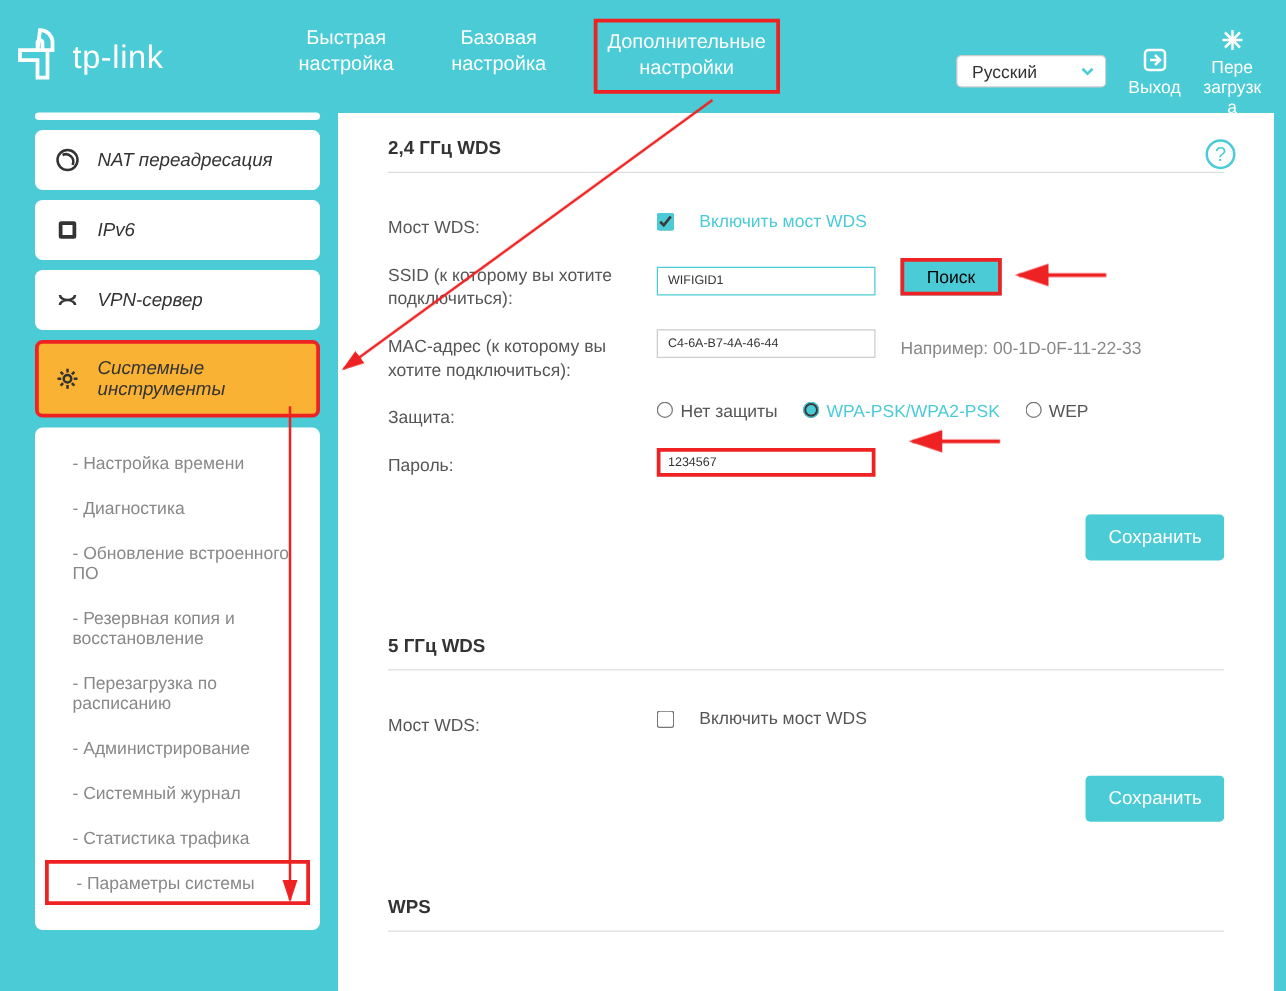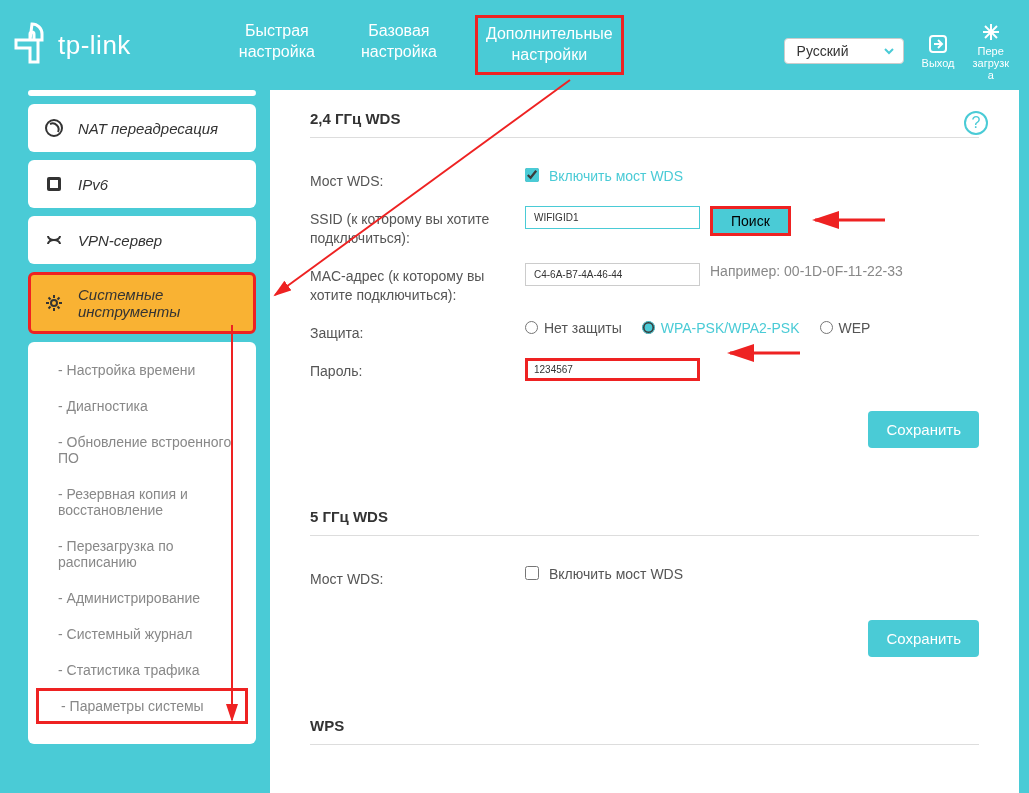--- a/index.html
+++ b/index.html
@@ -9,40 +9,40 @@
   .header { height: 90px; display: flex; align-items: center; padding: 0 20px 0 12px; position: relative; }
   .logo { display: flex; align-items: center; color: white; }
   .logo svg { width: 40px; height: 50px; }
   .logo-text { font-size: 26px; font-weight: 300; margin-left: 6px; letter-spacing: 0.5px; }
   .tabs { display: flex; margin-left: 100px; gap: 30px; }
   .tab { color: white; text-align: center; font-size: 16px; line-height: 1.3; padding: 6px 8px; cursor: pointer; }
   .tab.active { border: 3px solid #e22; }
   .header-right { position: absolute; right: 20px; top: 21px; display: flex; align-items: center; gap: 18px; }
   .lang-select { background: white; border: 1px solid #ccc; border-radius: 4px; padding: 4px 28px 4px 12px; font-size: 14px; color: #333; position: relative; width: 120px; }
   .lang-caret { position: absolute; right: 8px; top: 50%; transform: translateY(-50%); }
-  .hdr-btn { color: white; text-align: center; font-size: 11px; cursor: pointer; }
+  .hdr-btn { color: white; text-align: center; font-size: 14px; cursor: pointer; }
   .hdr-btn svg { display: block; margin: 0 auto 2px; }
   
   
   .sidebar { position: absolute; left: 28px; top: 90px; width: 228px; }
   .side-item { background: white; border-radius: 6px; margin-bottom: 8px; padding: 14px 16px; display: flex; align-items: center; gap: 14px; font-size: 15px; color: #333; cursor: pointer; font-style: italic; }
   .side-item.active { background: #f9b233; }
   .side-item.hl { border: 3px solid #e22; padding: 11px 13px; }
   .side-icon { width: 20px; height: 20px; flex-shrink: 0; }
   .sublist { background: white; border-radius: 6px; padding: 10px 0 20px; }
   .sub-item { padding: 10px 20px 10px 30px; font-size: 14px; color: #888; cursor: pointer; }
   .sub-item::before { content: "- "; }
   .sub-item.hl { border: 3px solid #e22; margin: 0 8px; padding: 7px 12px 7px 22px; }
   
   
   .main { position: absolute; left: 270px; right: 10px; top: 90px; bottom: 0; background: white; padding: 20px 40px; overflow-y: auto; }
   .section-title { font-size: 15px; font-weight: bold; color: #333; padding-bottom: 10px; border-bottom: 1px solid #ddd; margin-bottom: 30px; }
   .form-row { display: flex; align-items: flex-start; margin-bottom: 14px; font-size: 14px; color: #555; }
   .form-label { width: 215px; line-height: 1.4; padding-top: 4px; }
-  .form-field { flex: 1; display: flex; align-items: flex-start; gap: 10px; flex-wrap: wrap; }
+  .form-field { flex: 1; display: flex; align-items: flex-end; gap: 20px; flex-wrap: wrap; }
   .chk { width: 14px; height: 14px; accent-color: #4acbd6; }
   .chk-label { color: #4acbd6; }
   input[type=text] { border: 1px solid #4acbd6; padding: 5px 8px; font-size: 10px; width: 175px; color: #333; }
   input[type=text].plain { border-color: #ccc; }
   input[type=text].hl { border: 3px solid #e22; padding: 3px 6px; }
   .btn-search { background: #4acbd6; color: #000000; border: 3px solid #e22; padding: 4px 18px; font-size: 14px; cursor: pointer; }
   .hint { color: #888; font-size: 14px; }
   .radio-group { display: flex; gap: 20px; align-items: center; }
   .radio-opt { display: flex; align-items: center; gap: 6px; cursor: pointer; }
   .radio-opt.sel { color: #4acbd6; }

